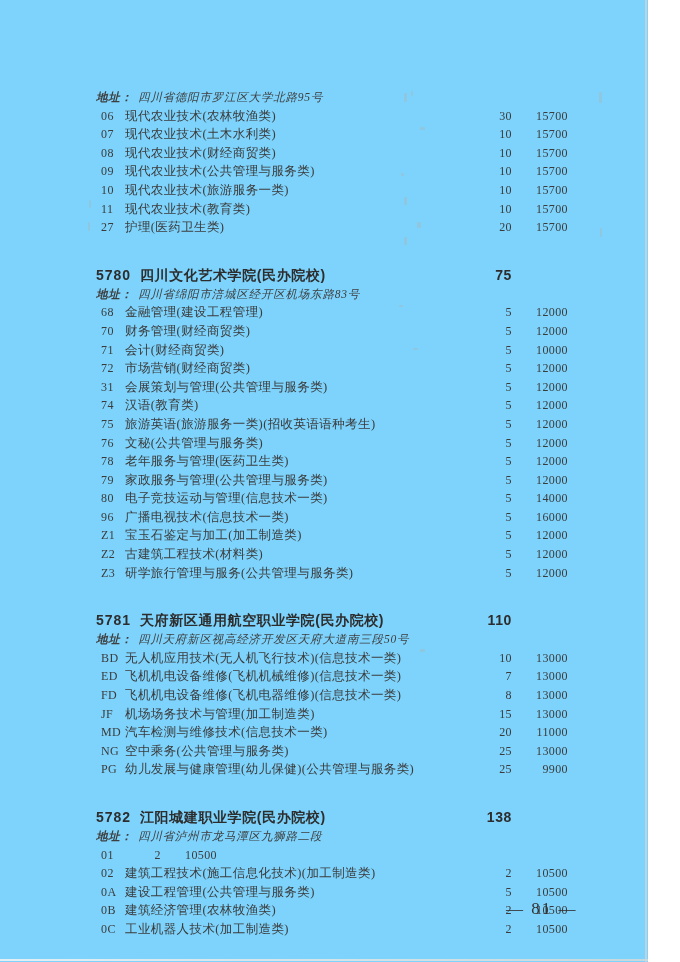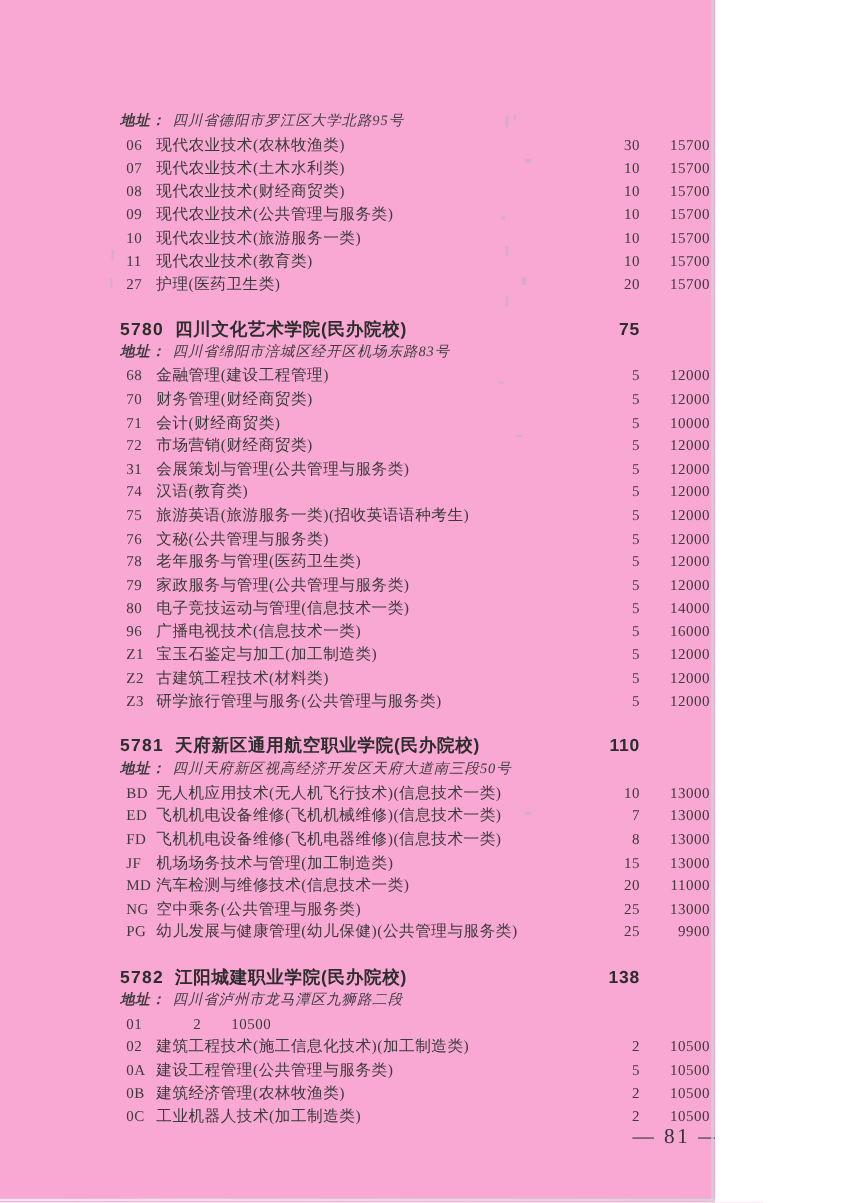--- a/index.html
+++ b/index.html
@@ -1,28 +1,28 @@
 <!DOCTYPE html>
 <html><head>
 <meta charset="utf-8">
 <style>
   html,body{margin:0;padding:0;background:#ffffff;}
   .page{
     position:relative;
-    width:572px;height:962px;
-    background:#f9a8d4;
+    width:648px;height:962px;
+    background:#7dd3fc;
     overflow:hidden;
     color:#3a3a3a;
     font-family:"Liberation Serif","DejaVu Serif",serif;
   }
   .content{position:absolute;left:96px;top:88px;width:472px;}
   .section{margin:0;}
   .college-row{
     display:flex;align-items:baseline;
-    margin-top:16px;height:20px;line-height:20px;
+    margin-top:28px;height:20px;line-height:20px;
     font-family:"Liberation Sans","DejaVu Sans",sans-serif;
     font-weight:600;font-size:14px;color:#2d2d2d;letter-spacing:.6px;
   }
   .c-code{width:44px;letter-spacing:1px;}
   .c-name{flex:1;}
   .c-total{width:36px;text-align:right;}
   .c-pad{width:56px;}
   .address-row{
     height:18.6px;line-height:18.6px;
     font-size:11.5px;font-style:italic;color:#3e3e3e;letter-spacing:.8px;

